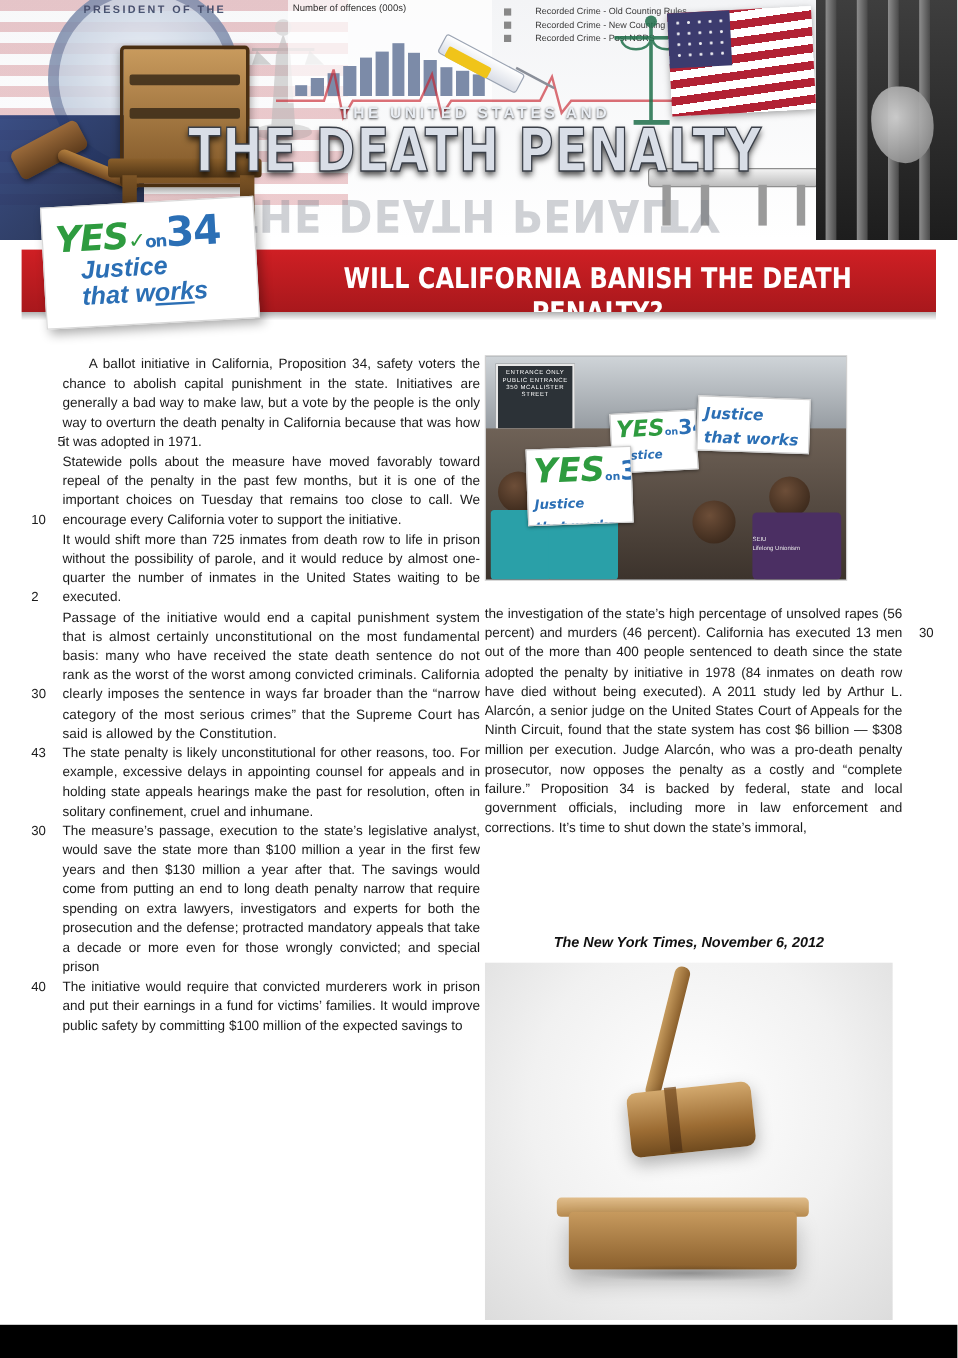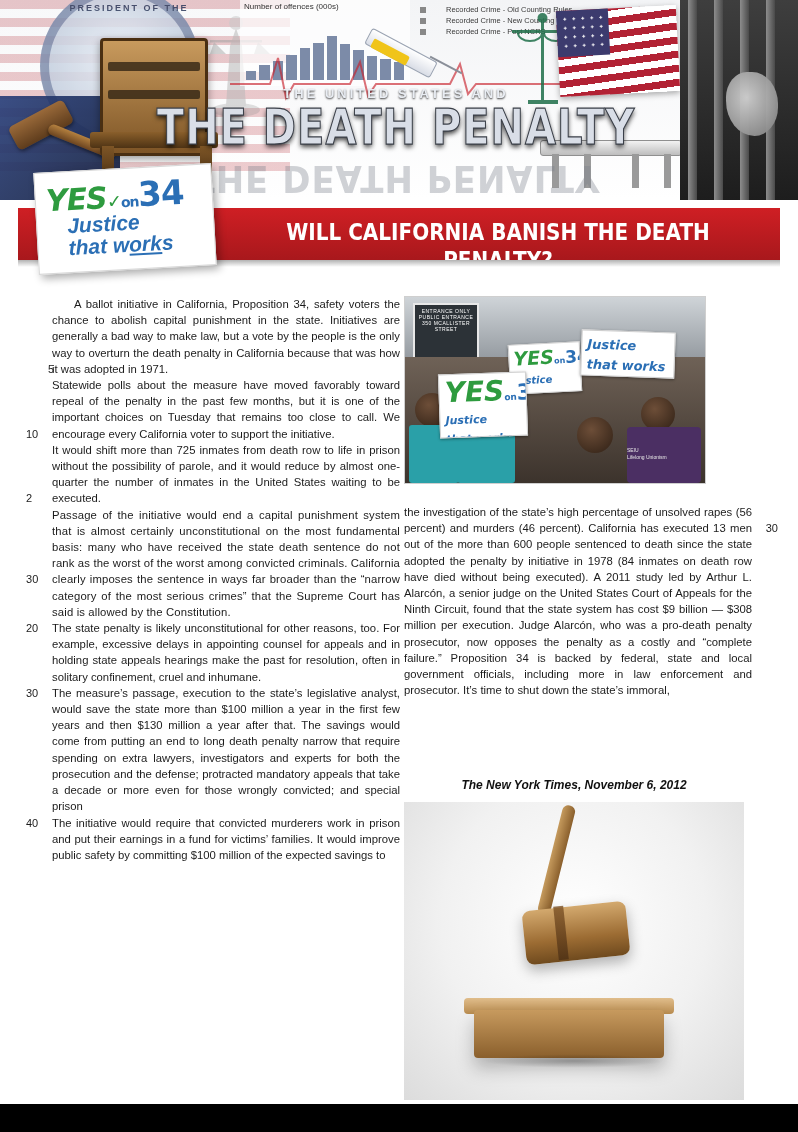--- a/index.html
+++ b/index.html
@@ -678,21 +678,21 @@
       <span>punishment system that is almost certainly</span>
       <span>unconstitutional on the most fundamental basis: many</span>
       <span>who have received the state death sentence do not</span>
       <span>rank as the worst of the worst among convicted</span>
       <span>criminals. California clearly imposes the sentence in</span>
       <span>ways far broader than the “narrow category of the</span>
       <span>most serious crimes” that the Supreme Court has said</span>
       <span>is allowed by the Constitution.</span>
     </p>
     <p class="para cont">
-      <span class="lnum" style="top:0px;">20</span>
+      <span class="lnum" style="top:0px;">43</span>
       <span>The state penalty is likely unconstitutional for other</span>
       <span>reasons, too. For example, excessive delays in</span>
       <span>appointing counsel for appeals and in holding state</span>
       <span>appeals hearings make the past for resolution, often in</span>
       <span>solitary confinement, cruel and inhumane.</span>
     </p>
     <p class="para cont">
       <span class="lnum" style="top:0px;">30</span>
       <span class="lnum" style="top:81px;"></span>
       <span>The measure’s passage, execution to the state’s</span>
@@ -715,32 +715,32 @@
   </div>
 
   <div class="col right">
     <p class="para cont">
       <span class="lnum" style="top:16.2px;">30</span>
       <span class="lnum" style="top:81px;"></span>
       <span class="lnum" style="top:162px;"></span>
       <span>the investigation of the state’s high percentage of</span>
       <span>unsolved rapes (56 percent) and murders (46 percent).</span>
       <span>California has executed 13 men out of the more than</span>
-      <span>600 people sentenced to death since the state</span>
+      <span>400 people sentenced to death since the state</span>
       <span>adopted the penalty by initiative in 1978 (84 inmates</span>
       <span>on death row have died without being executed). A</span>
       <span>2011 study led by Arthur L. Alarcón, a senior judge on</span>
       <span>the United States Court of Appeals for the Ninth</span>
-      <span>Circuit, found that the state system has cost $9 billion</span>
+      <span>Circuit, found that the state system has cost $6 billion</span>
       <span>— $308 million per execution. Judge Alarcón, who was</span>
       <span>a pro-death penalty prosecutor, now opposes the</span>
       <span>penalty as a costly and “complete failure.” Proposition</span>
       <span>34 is backed by federal, state and local government</span>
       <span>officials, including more in law enforcement and</span>
-      <span>prosecutor. It’s time to shut down the state’s immoral,</span>
+      <span>corrections. It’s time to shut down the state’s immoral,</span>
     </p>
   </div>
 
   <div class="source">The New York Times, November 6, 2012</div>
 
   <div class="gavel-photo">
     <div class="bg"></div>
     <div class="mhandle"></div>
     <div class="mhead"></div>
     <div class="mband"></div>

